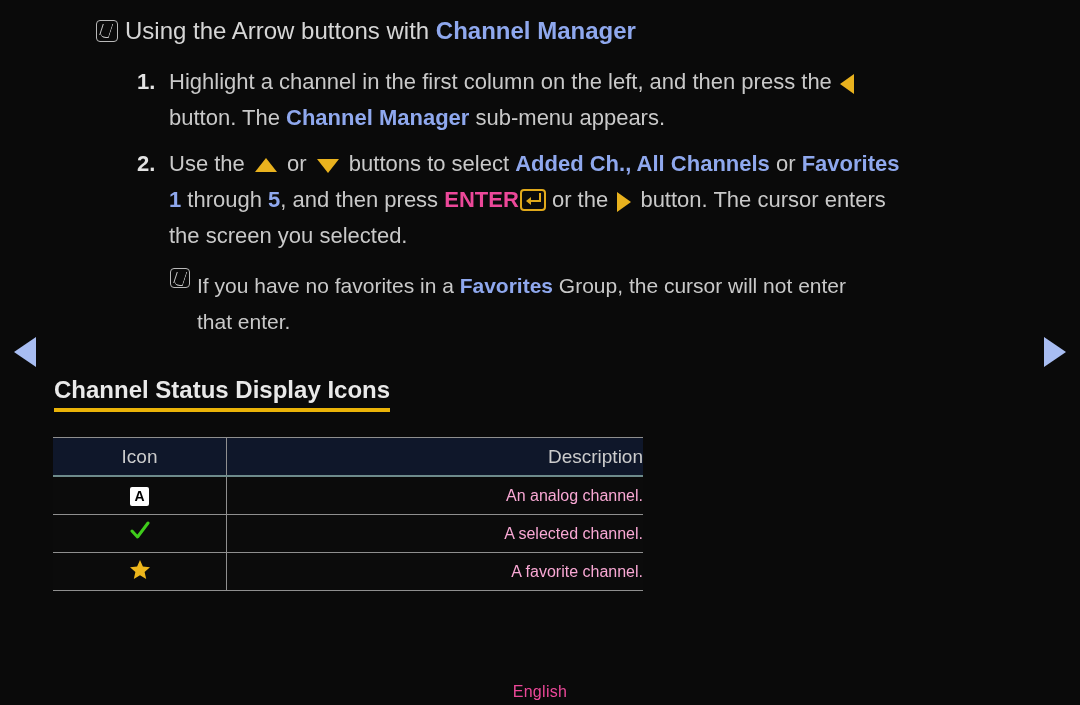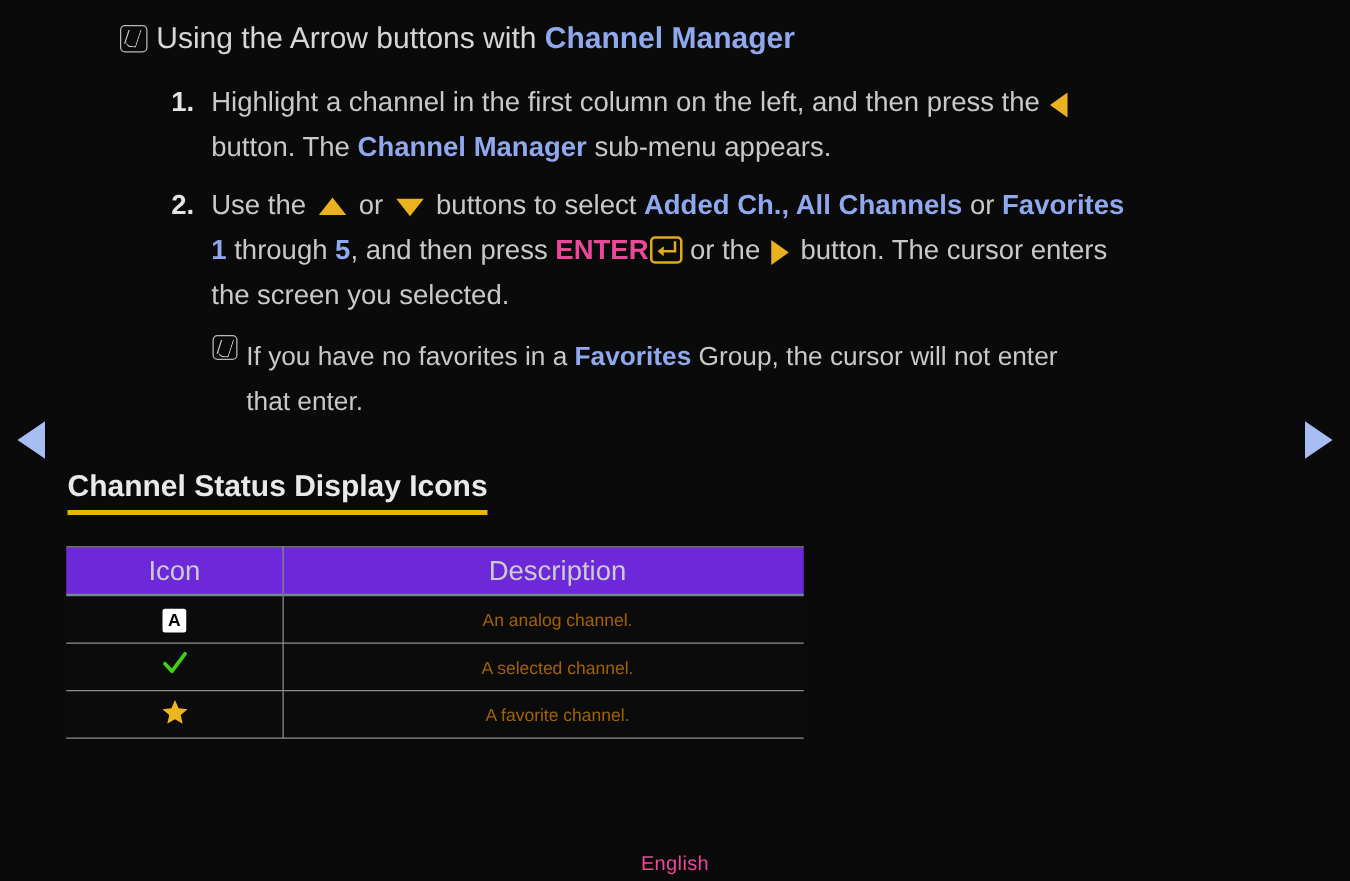--- a/index.html
+++ b/index.html
@@ -188,32 +188,32 @@
     border-collapse: collapse;
     table-layout: fixed;
   }
   .icon-table th, .icon-table td {
     border-bottom: 1px solid #8f8f8f;
     padding: 0;
     height: 37px;
     vertical-align: middle;
   }
   .icon-table thead th {
-    background: #6d28d9;
+    background: #0f172a;
     color: #cccccc;
-    font-size: 22px;
+    font-size: 19px;
     font-weight: normal;
     height: 37px;
     border-top: 1px solid #8f8f8f;
     border-bottom: 2px solid #6e8b8b;
   }
   .col-icon { width: 173px; text-align: center; border-right: 1px solid #8f8f8f; }
-  .col-desc { text-align: center; padding-left: 22px !important; }
+  .col-desc { text-align: right; padding-left: 22px !important; }
   .icon-table tbody td { background: #0b0b0b; color: #c9c9c9; font-size: 18px; }
-  .icon-table tbody .col-desc { font-size: 14px; color: #a16207; }
+  .icon-table tbody .col-desc { font-size: 16px; color: #f9a8d4; }
 
   
   .ico-analog {
     display: inline-block;
     width: 19px; height: 19px;
     background: #ffffff;
     border-radius: 2px;
     color: #000;
     font-size: 14px;
     font-weight: bold;

